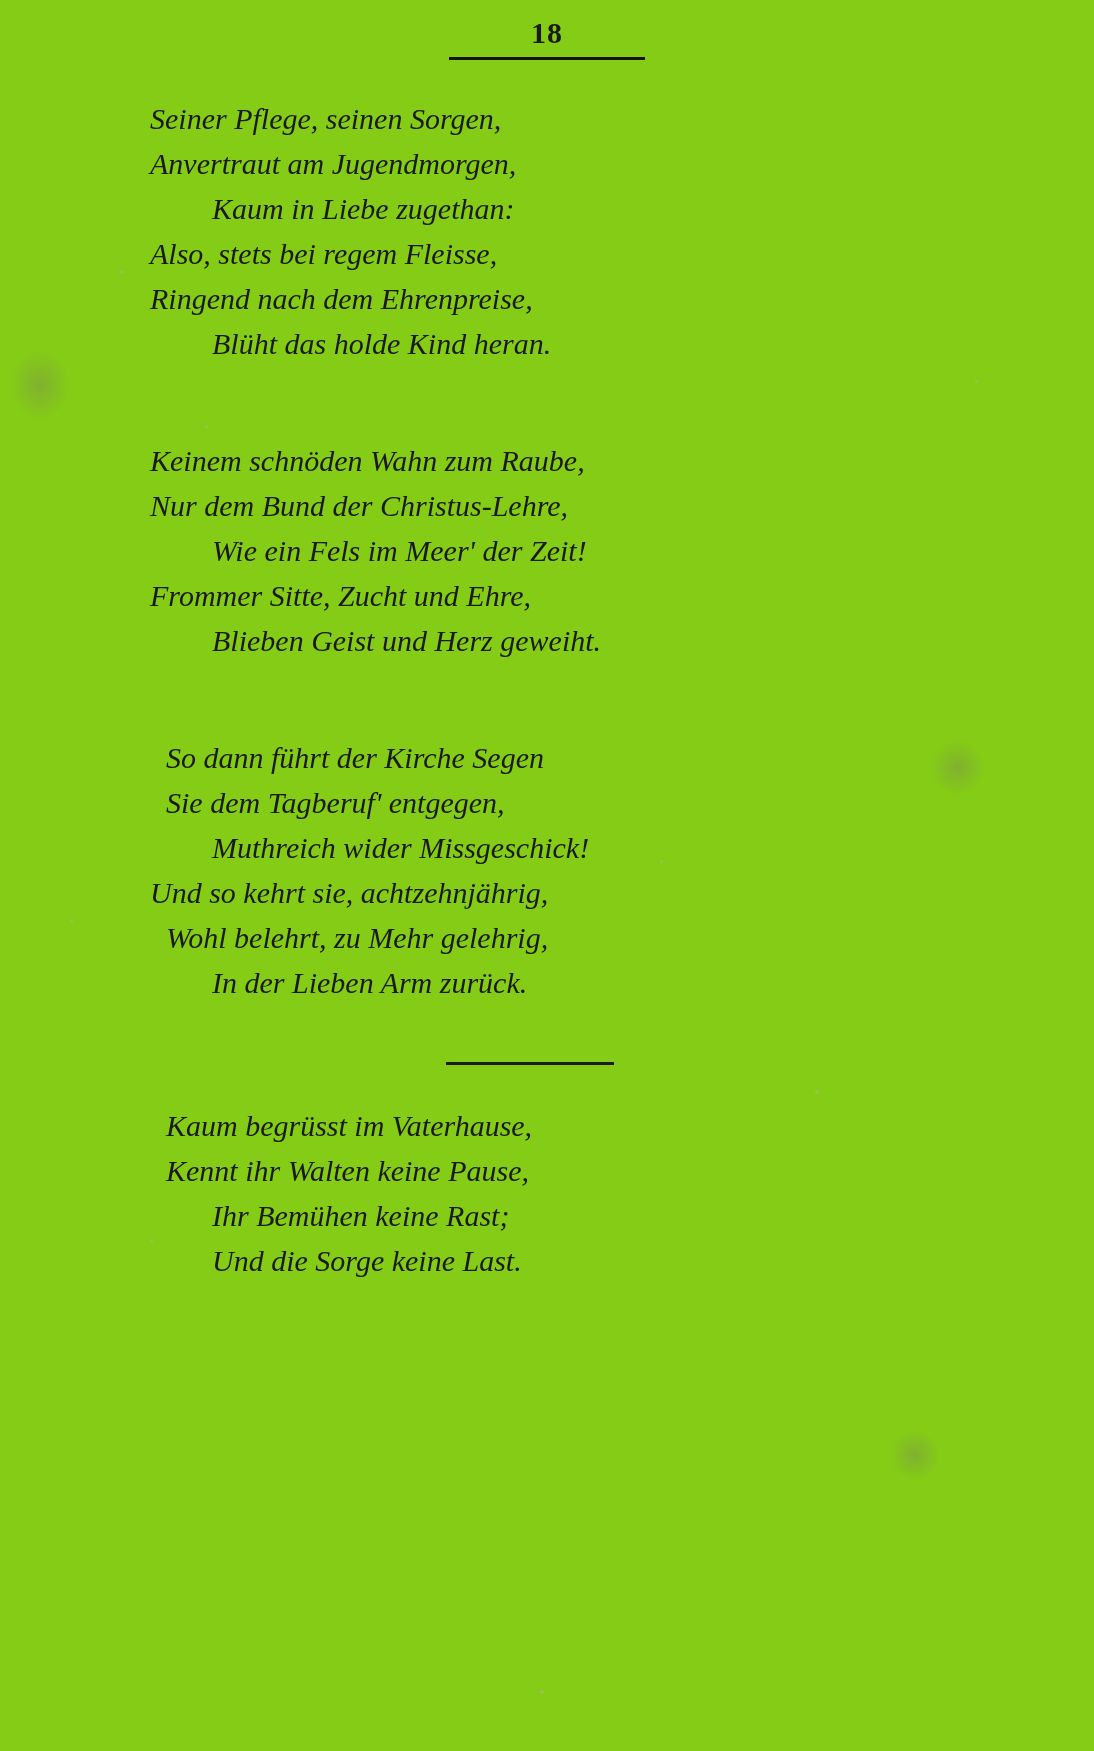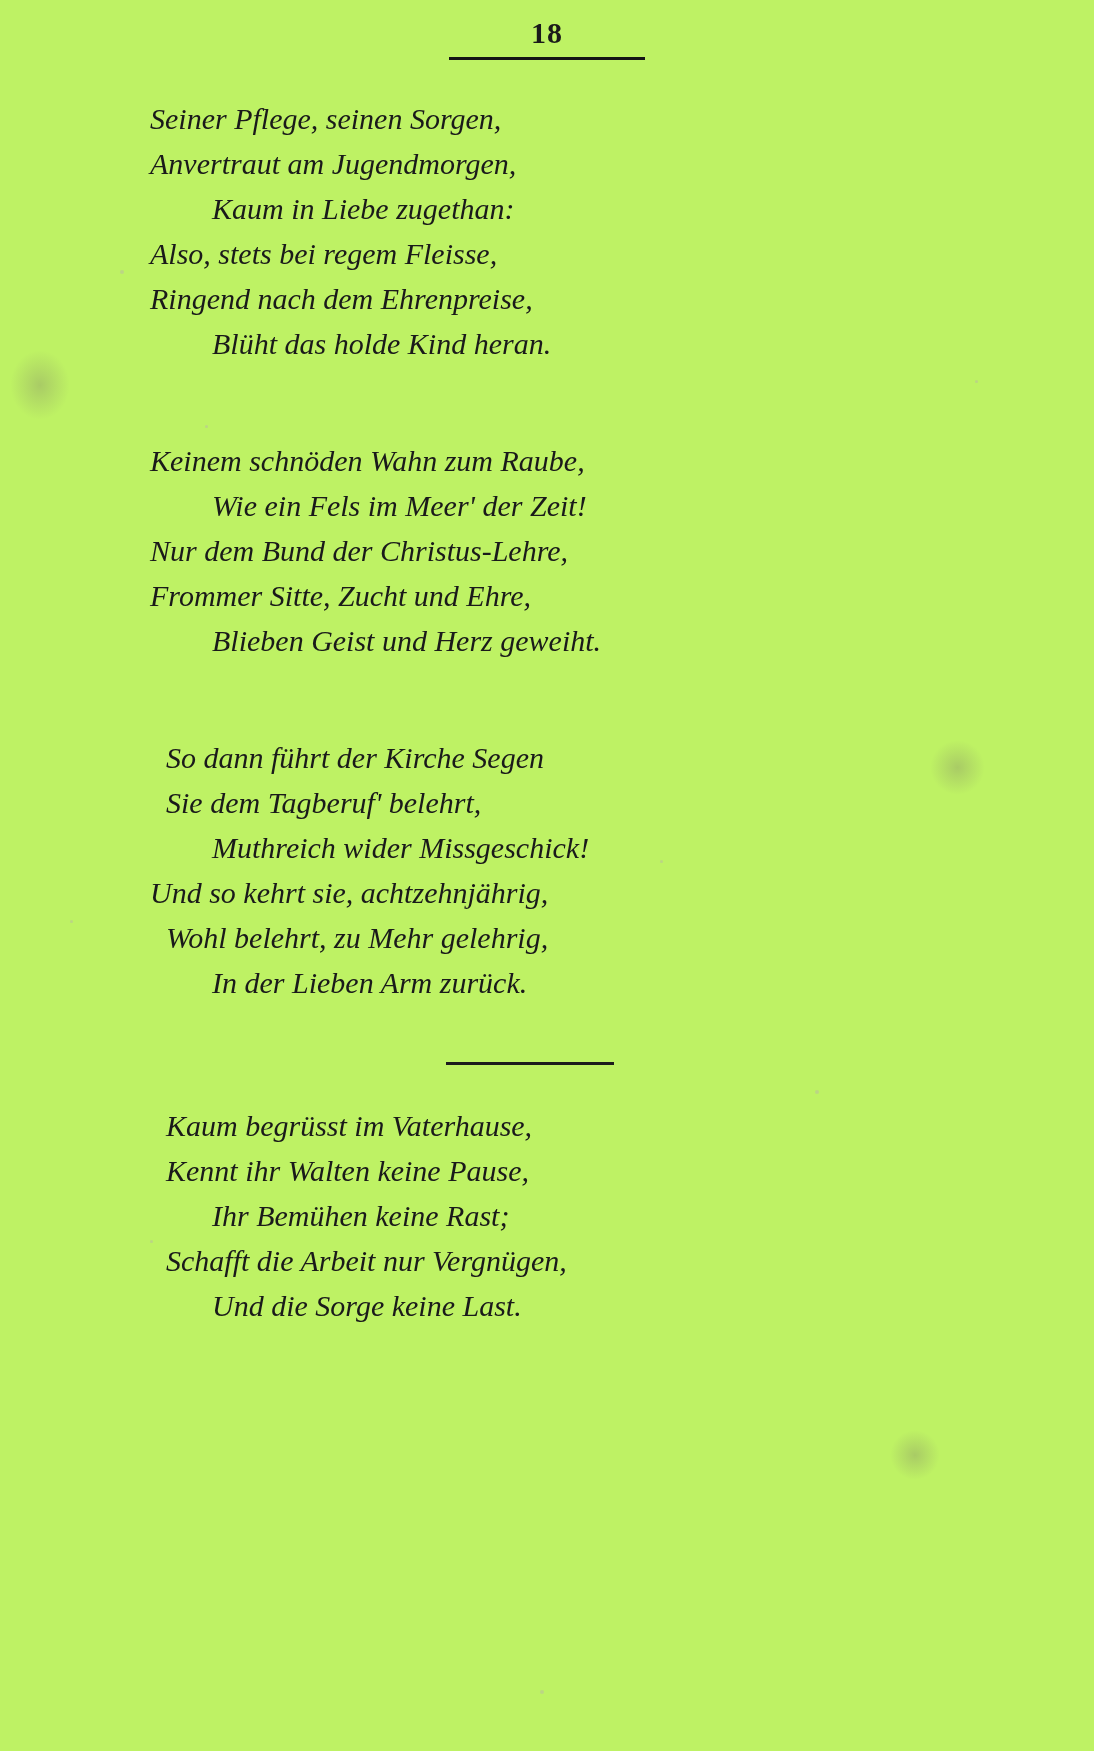--- a/index.html
+++ b/index.html
@@ -12,21 +12,21 @@
     height: 1751px;
     position: relative;
     font-family: "Liberation Serif", serif;
     color: #1a1a1a;
     overflow: hidden;
   }
 
   .page {
     position: absolute;
     inset: 0;
-    background: #bef264;
+    background: #84cc16;
   }
 
   
   .speckle {
     position: absolute;
     border-radius: 50%;
     background: #b9b4ab;
     opacity: .45;
     pointer-events: none;
   }
@@ -117,46 +117,45 @@
       <div class="line indent">Kaum in Liebe zugethan:</div>
       <div class="line">Also, stets bei regem Fleisse,</div>
       <div class="line">Ringend nach dem Ehrenpreise,</div>
       <div class="line indent">Blüht das holde Kind heran.</div>
     </div>
 
     <div class="gap"></div>
 
     <div class="stanza">
       <div class="line">Keinem schnöden Wahn zum Raube,</div>
+      <div class="line">Nur dem Bund der Christus-Lehre,</div>
       <div class="line indent">Wie ein Fels im Meer' der Zeit!</div>
-      <div class="line">Nur dem Bund der Christus-Lehre,</div>
       <div class="line">Frommer Sitte, Zucht und Ehre,</div>
       <div class="line indent">Blieben Geist und Herz geweiht.</div>
     </div>
 
     <div class="gap"></div>
 
     <div class="stanza">
       <div class="line indent-sm">So dann führt der Kirche Segen</div>
-      <div class="line indent-sm">Sie dem Tagberuf' belehrt,</div>
+      <div class="line indent-sm">Sie dem Tagberuf' entgegen,</div>
       <div class="line indent">Muthreich wider Missgeschick!</div>
       <div class="line">Und so kehrt sie, achtzehnjährig,</div>
       <div class="line indent-sm">Wohl belehrt, zu Mehr gelehrig,</div>
       <div class="line indent">In der Lieben Arm zurück.</div>
     </div>
 
     <div class="divider-wrap">
       <span class="divider"></span>
     </div>
 
     <div class="stanza">
       <div class="line indent-sm">Kaum begrüsst im Vaterhause,</div>
       <div class="line indent-sm">Kennt ihr Walten keine Pause,</div>
       <div class="line indent">Ihr Bemühen keine Rast;</div>
-      <div class="line indent-sm">Schafft die Arbeit nur Vergnügen,</div>
       <div class="line indent">Und die Sorge keine Last.</div>
     </div>
 
   </div>
 
   <div class="smudge" style="left:10px;top:350px;width:60px;height:70px;"></div>
   <div class="smudge" style="left:930px;top:740px;width:55px;height:55px;"></div>
   <div class="smudge" style="left:890px;top:1430px;width:50px;height:50px;"></div>
   <div class="speckle" style="left:120px;top:270px;width:4px;height:4px;"></div>
   <div class="speckle" style="left:205px;top:425px;width:3px;height:3px;"></div>

